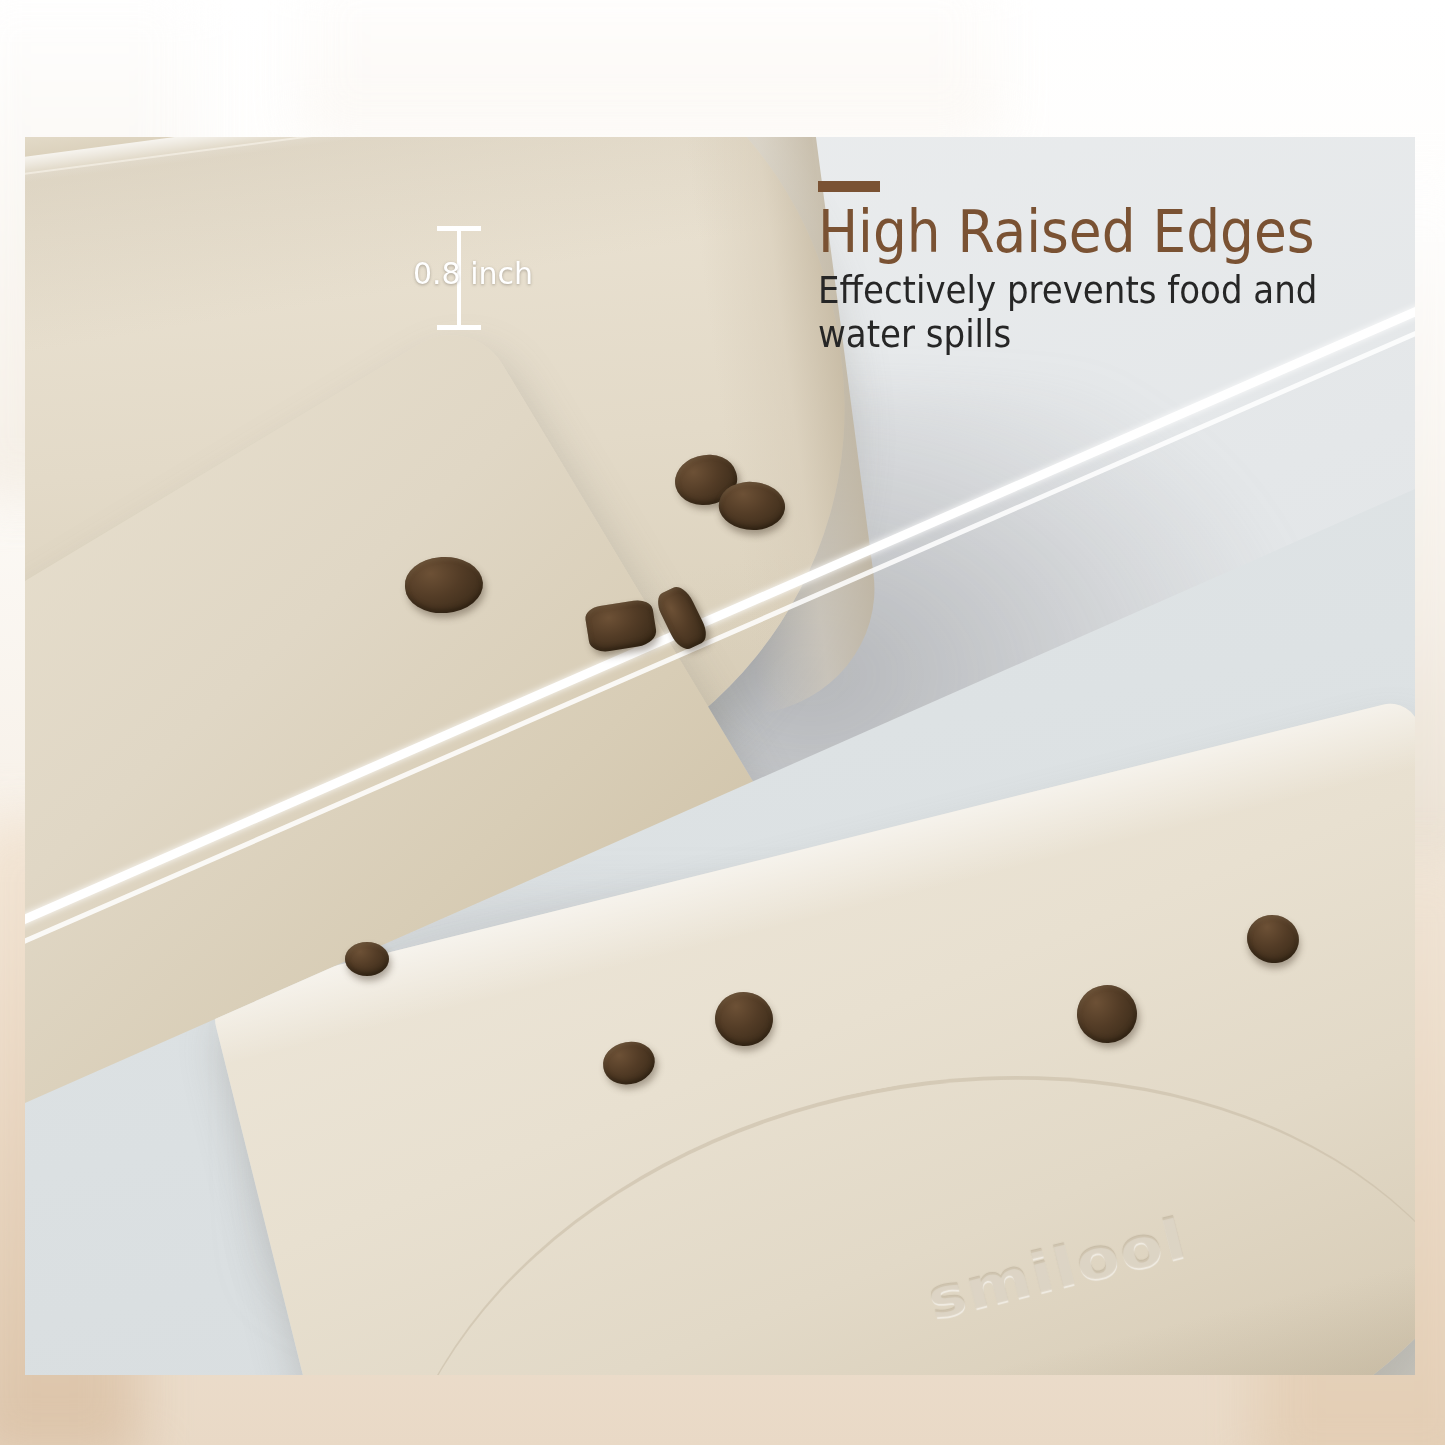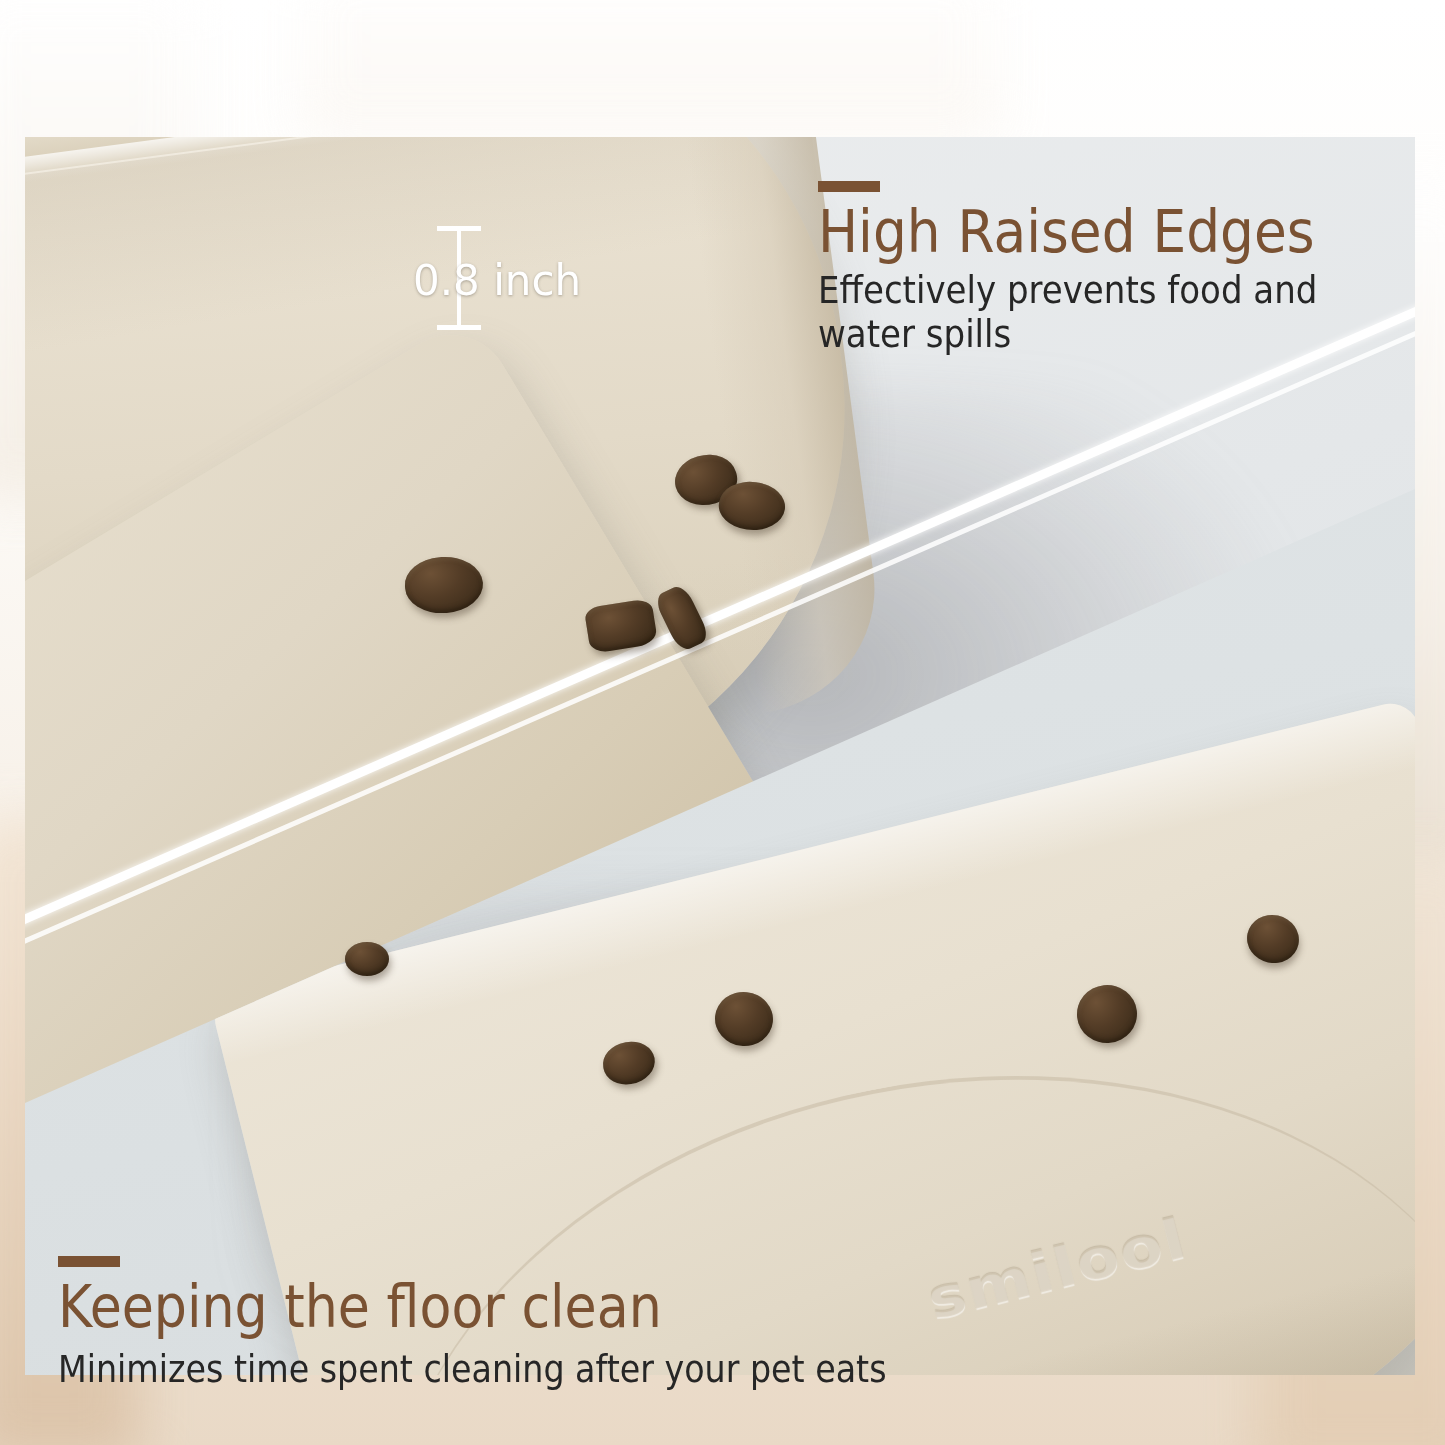--- a/index.html
+++ b/index.html
@@ -284,21 +284,21 @@
   .dim .cap {
     position: absolute; left: 1px;
     width: 44px; height: 5px; background: #ffffff;
   }
   .dim .cap-top { top: 0; }
   .dim .cap-bot { bottom: 0; }
   .dim-label {
     position: absolute;
     left: 413px; top: 256px;
     font-family: "DejaVu Sans", sans-serif;
-    font-size: 42px;
+    font-size: 30px;
     color: #ffffff;
     white-space: nowrap;
     text-shadow: 0 1px 3px rgba(90,85,75,.45);
   }
 </style>
 </head>
 <body>
 
 <div id="stage">
 
@@ -358,19 +358,14 @@
     <div class="cap cap-bot"></div>
   </div>
   <div class="dim-label">0.8 inch</div>
 
   <div class="callout" id="callout-top">
     <div class="dash"></div>
     <h2>High Raised Edges</h2>
     <p>Effectively prevents food and water spills</p>
   </div>
 
-  <div class="callout" id="callout-bottom">
-    <div class="dash"></div>
-    <h2>Keeping the floor clean</h2>
-    <p>Minimizes time spent cleaning after your pet eats</p>
-  </div>
 
 </div>
 
 </body></html>

